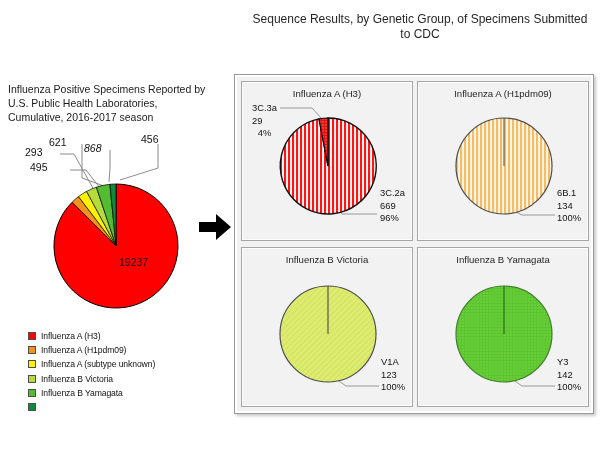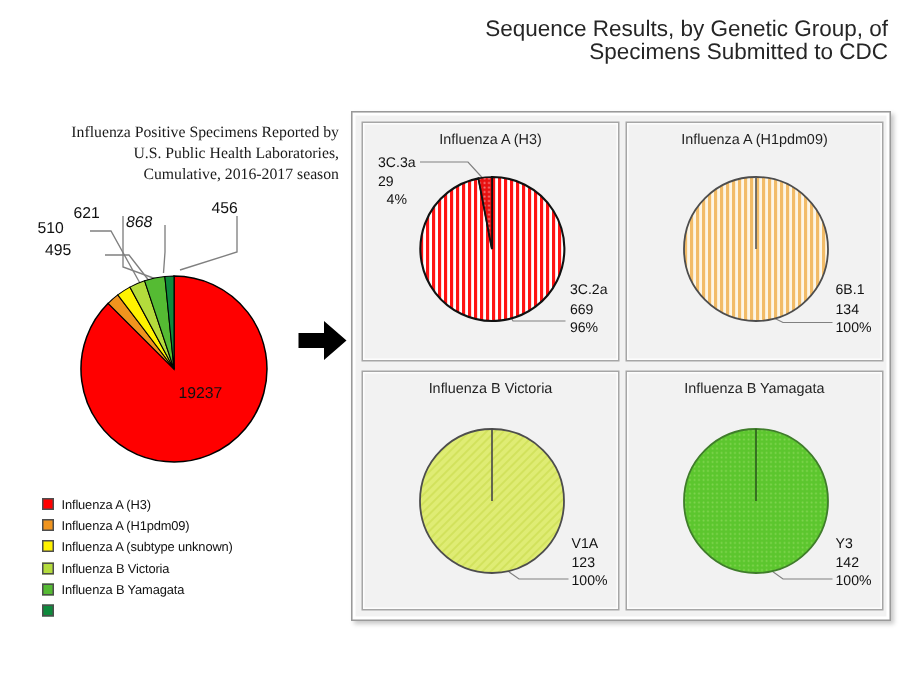--- a/index.html
+++ b/index.html
@@ -9,27 +9,27 @@
     font-family:"Liberation Sans","DejaVu Sans",sans-serif;
     color:#1a1a1a;
     position:relative;
     overflow:hidden;
   }
   .root{position:absolute;inset:0;}
 
   
   .group-title{
     position:absolute;left:248px;top:12px;width:344px;
-    text-align:right;font-size:15px;line-height:15px;color:#262626;
+    text-align:center;font-size:12px;line-height:15px;color:#262626;
   }
 
   
   .left-title{
     position:absolute;left:8px;top:82px;width:218px;
-    text-align:right;font-size:10.5px;line-height:14px;color:#1a1a1a;font-family:Liberation Serif, serif;
+    text-align:left;font-size:10.5px;line-height:14px;color:#1a1a1a;
   }
   .left-pie-wrap{position:absolute;left:8px;top:128px;width:218px;height:190px;}
   .left-pie-wrap svg{display:block;}
 
   .lbl{
     position:absolute;font-size:10.5px;color:#111;white-space:nowrap;
   }
   .lbl-293{left:25px;top:146px;}
   .lbl-495{left:30px;top:161px;}
   .lbl-621{left:49px;top:136px;}
@@ -110,21 +110,21 @@
 
         <path d="M0,0 L-43.9,-43.8 A62,62 0 0 1 -37.5,-49.4 Z" fill="#F0941E" stroke="#000" stroke-width="0.7"></path>
         <path d="M0,0 L-37.5,-49.4 A62,62 0 0 1 -29.4,-54.6 Z" fill="#FFF200" stroke="#000" stroke-width="0.7"></path>
         <path d="M0,0 L-29.4,-54.6 A62,62 0 0 1 -19.6,-58.8 Z" fill="#B4DC3C" stroke="#000" stroke-width="0.7"></path>
         <path d="M0,0 L-19.6,-58.8 A62,62 0 0 1 -6.1,-61.7 Z" fill="#55BB33" stroke="#000" stroke-width="0.7"></path>
         <path d="M0,0 L-6.1,-61.7 A62,62 0 0 1 0,-62 Z" fill="#0E8A3C" stroke="#000" stroke-width="0.7"></path>
       </g>
     </svg>
   </div>
 
-  <span class="lbl lbl-293">510</span>
+  <span class="lbl lbl-293">293</span>
   <span class="lbl lbl-495">495</span>
   <span class="lbl lbl-621">621</span>
   <span class="lbl lbl-868">868</span>
   <span class="lbl lbl-456">456</span>
   <span class="lbl lbl-19237">19237</span>
 
   <div class="legend">
     <div class="legend-row">
       <span class="sw" style="background:#FF0000"></span>
       <span class="legend-label">Influenza A (H3)</span>

